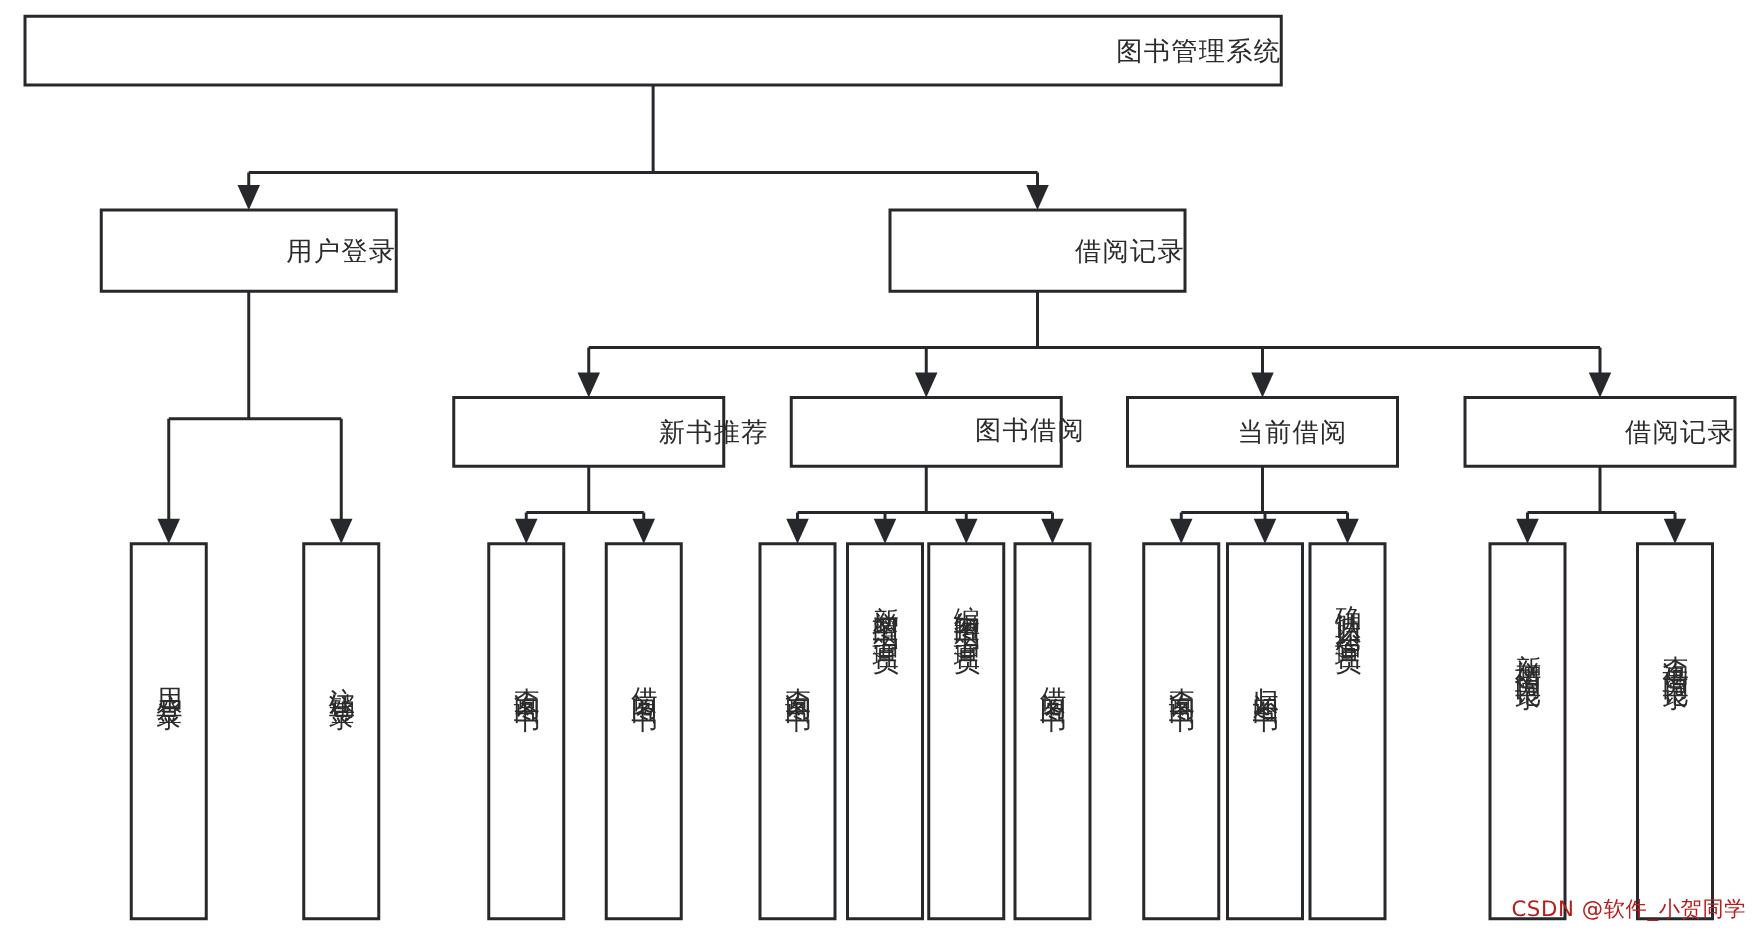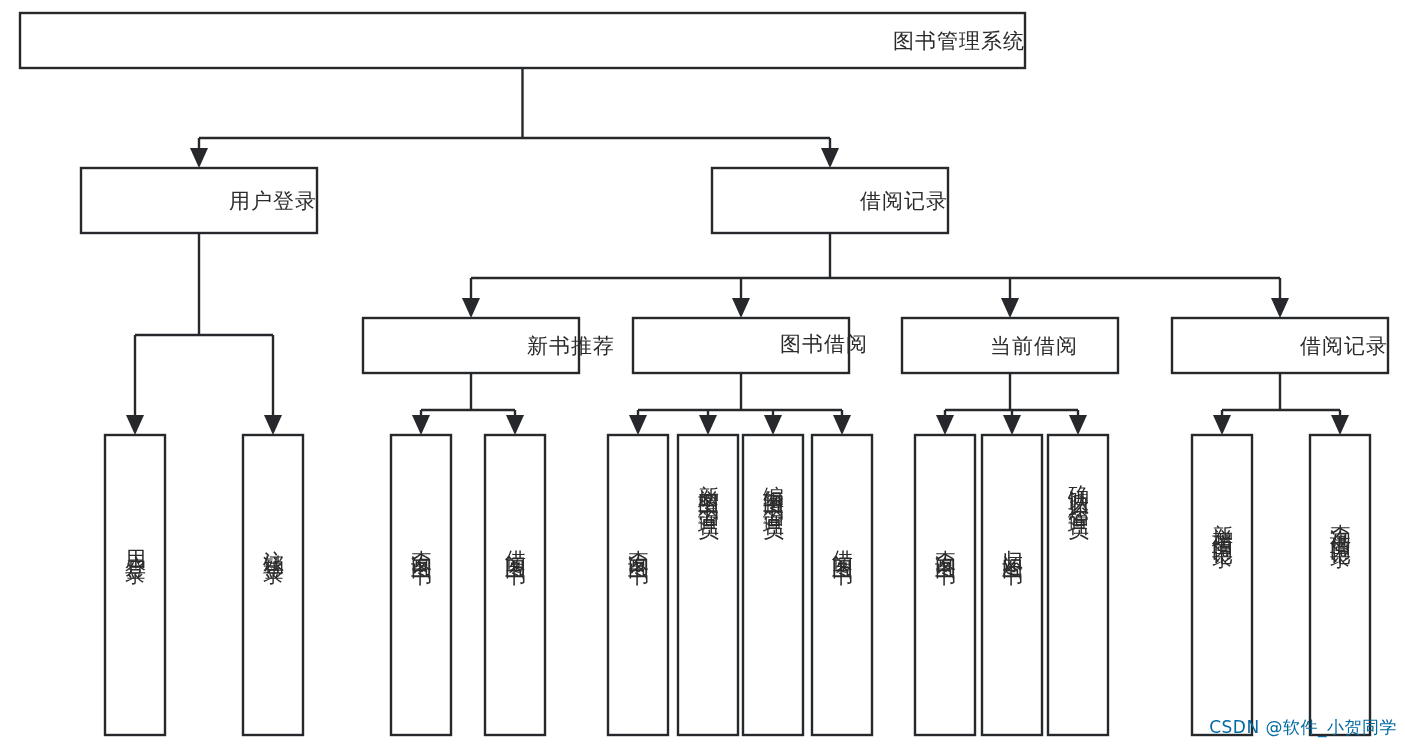--- a/index.html
+++ b/index.html
@@ -70,21 +70,21 @@
     color: #2b2b2b;
     letter-spacing: 1px;
     white-space: nowrap;
   }
   .watermark {
     position: absolute;
     right: 8px;
     bottom: 8px;
     font-family: "DejaVu Sans", "Liberation Sans", sans-serif;
     font-size: 17px;
-    color: #0369a1;
+    color: #b91c1c;
     letter-spacing: 0.5px;
     white-space: nowrap;
   }
 </style>
 </head>
 <body>
 
 <div id="diagram-root">
   <svg id="flow-svg" viewBox="0 0 1405 747">
     <g id="edges-layer">

